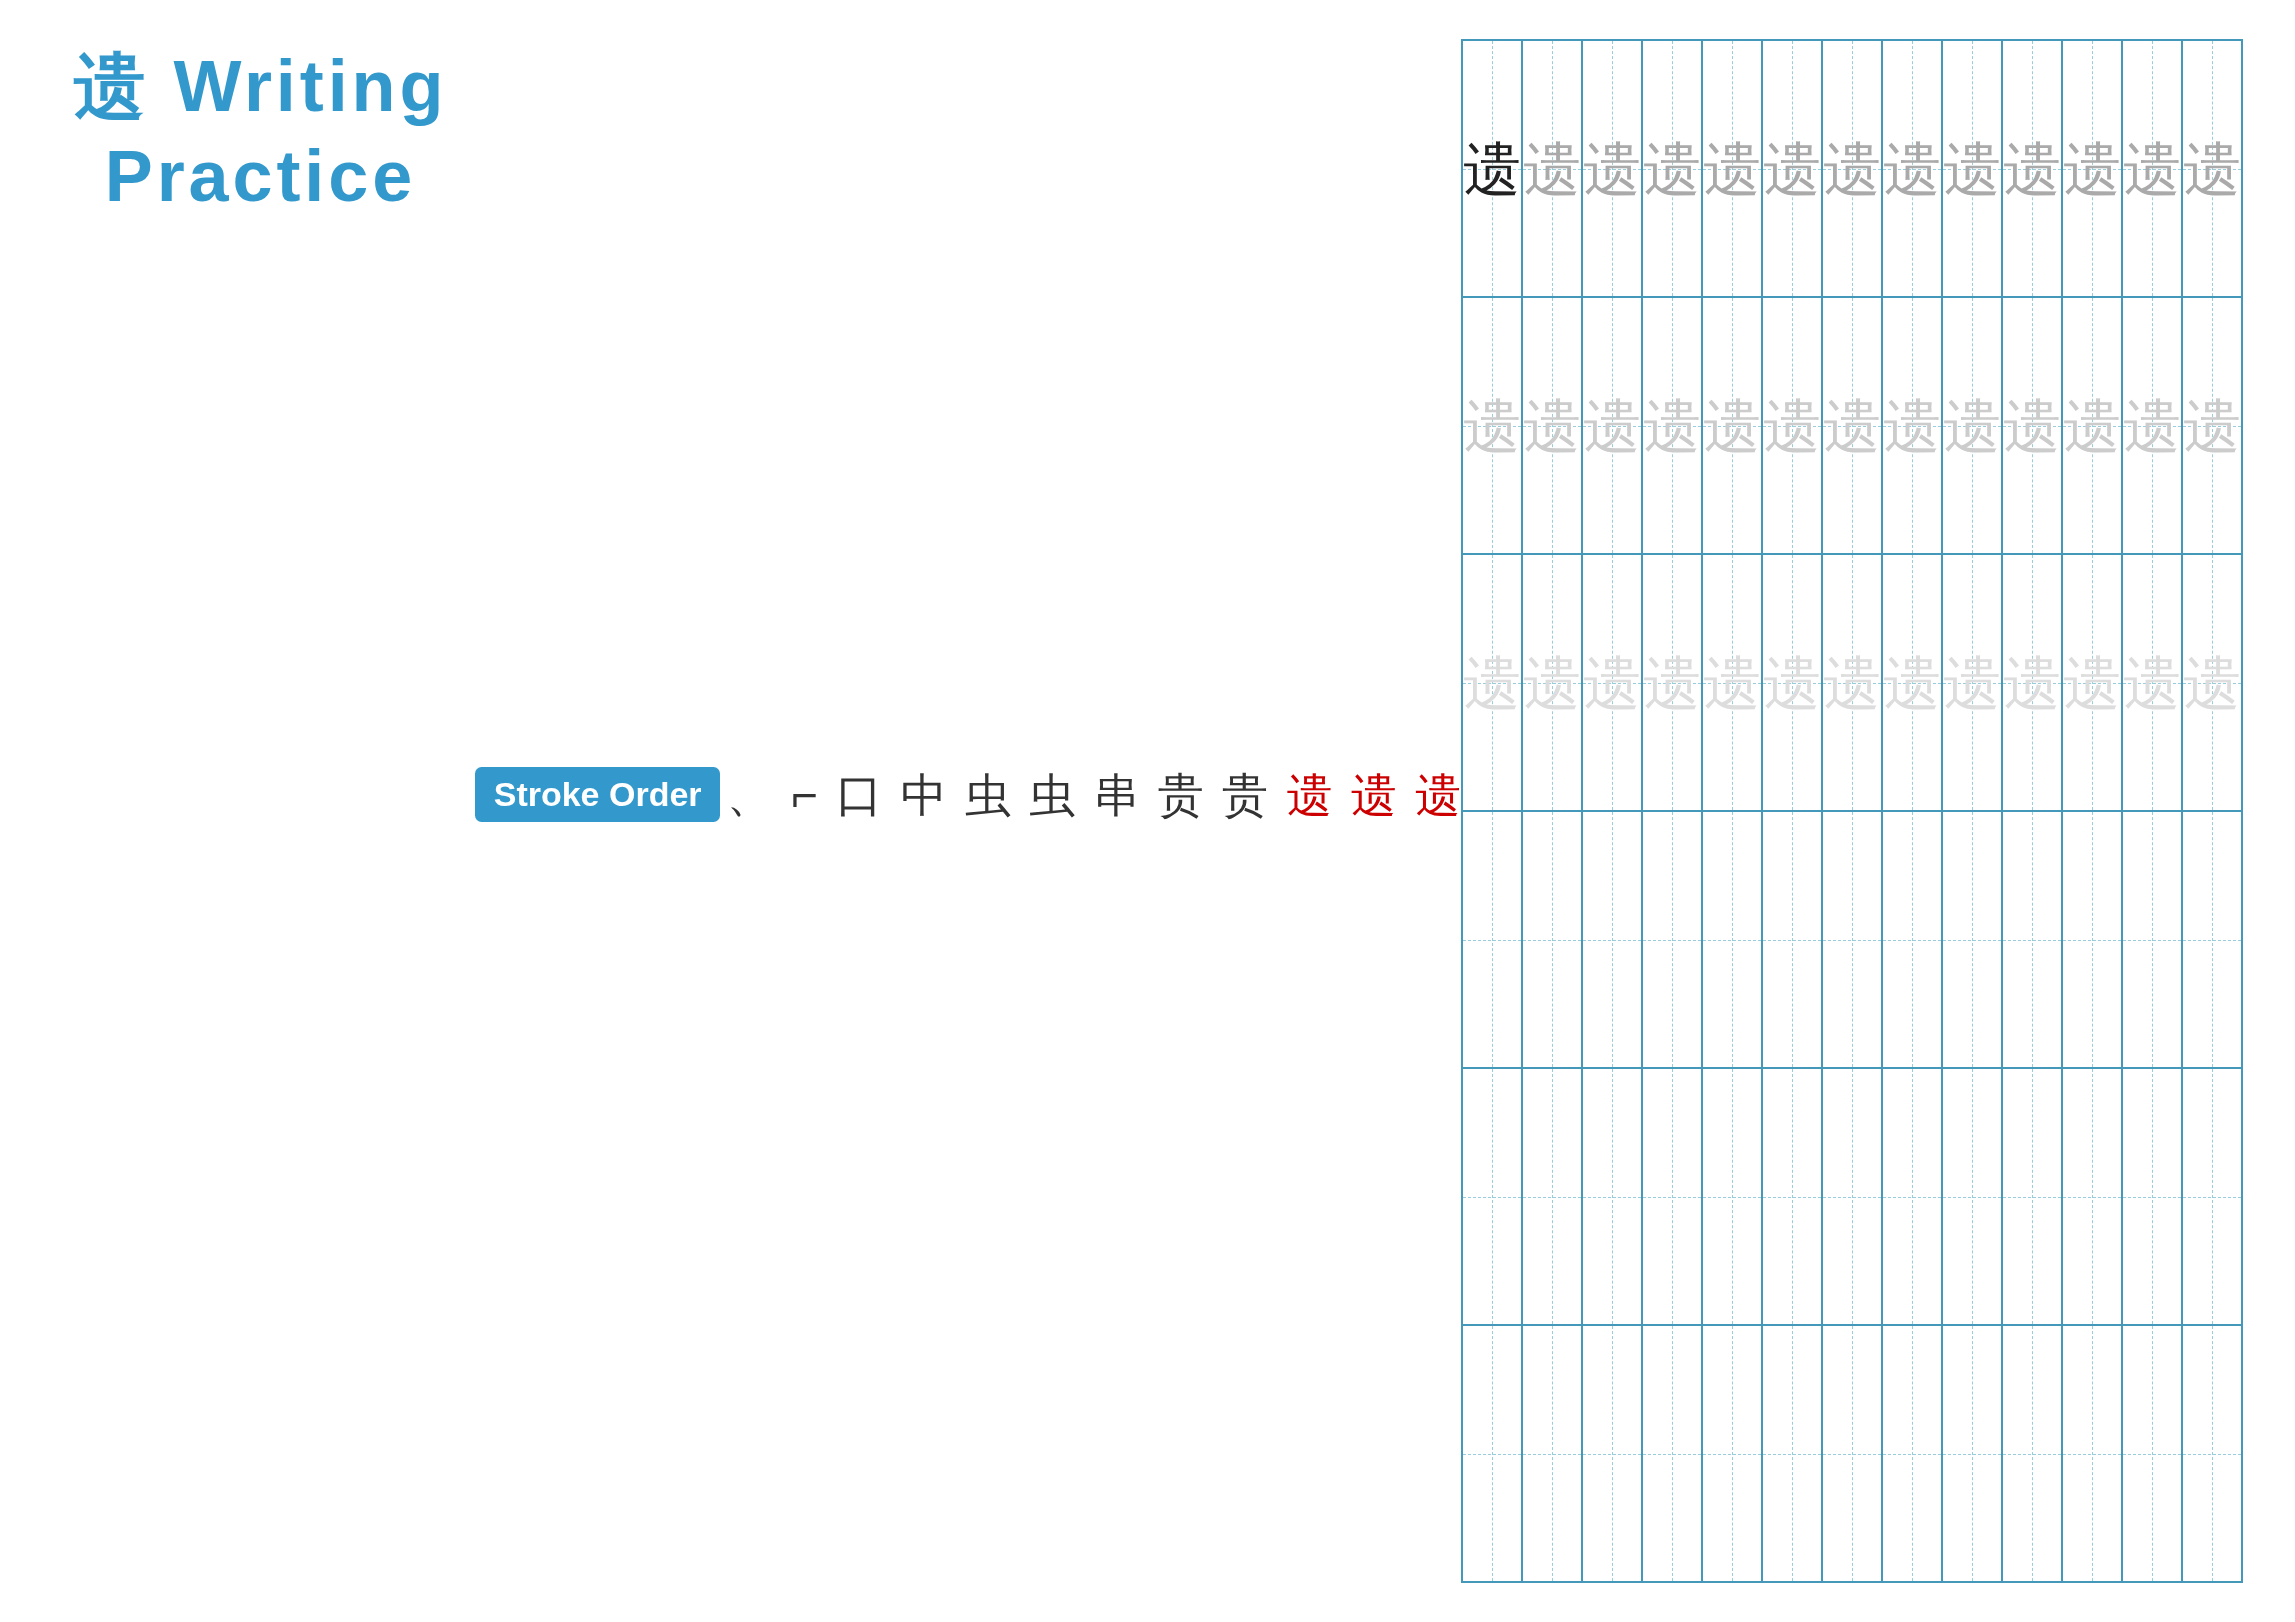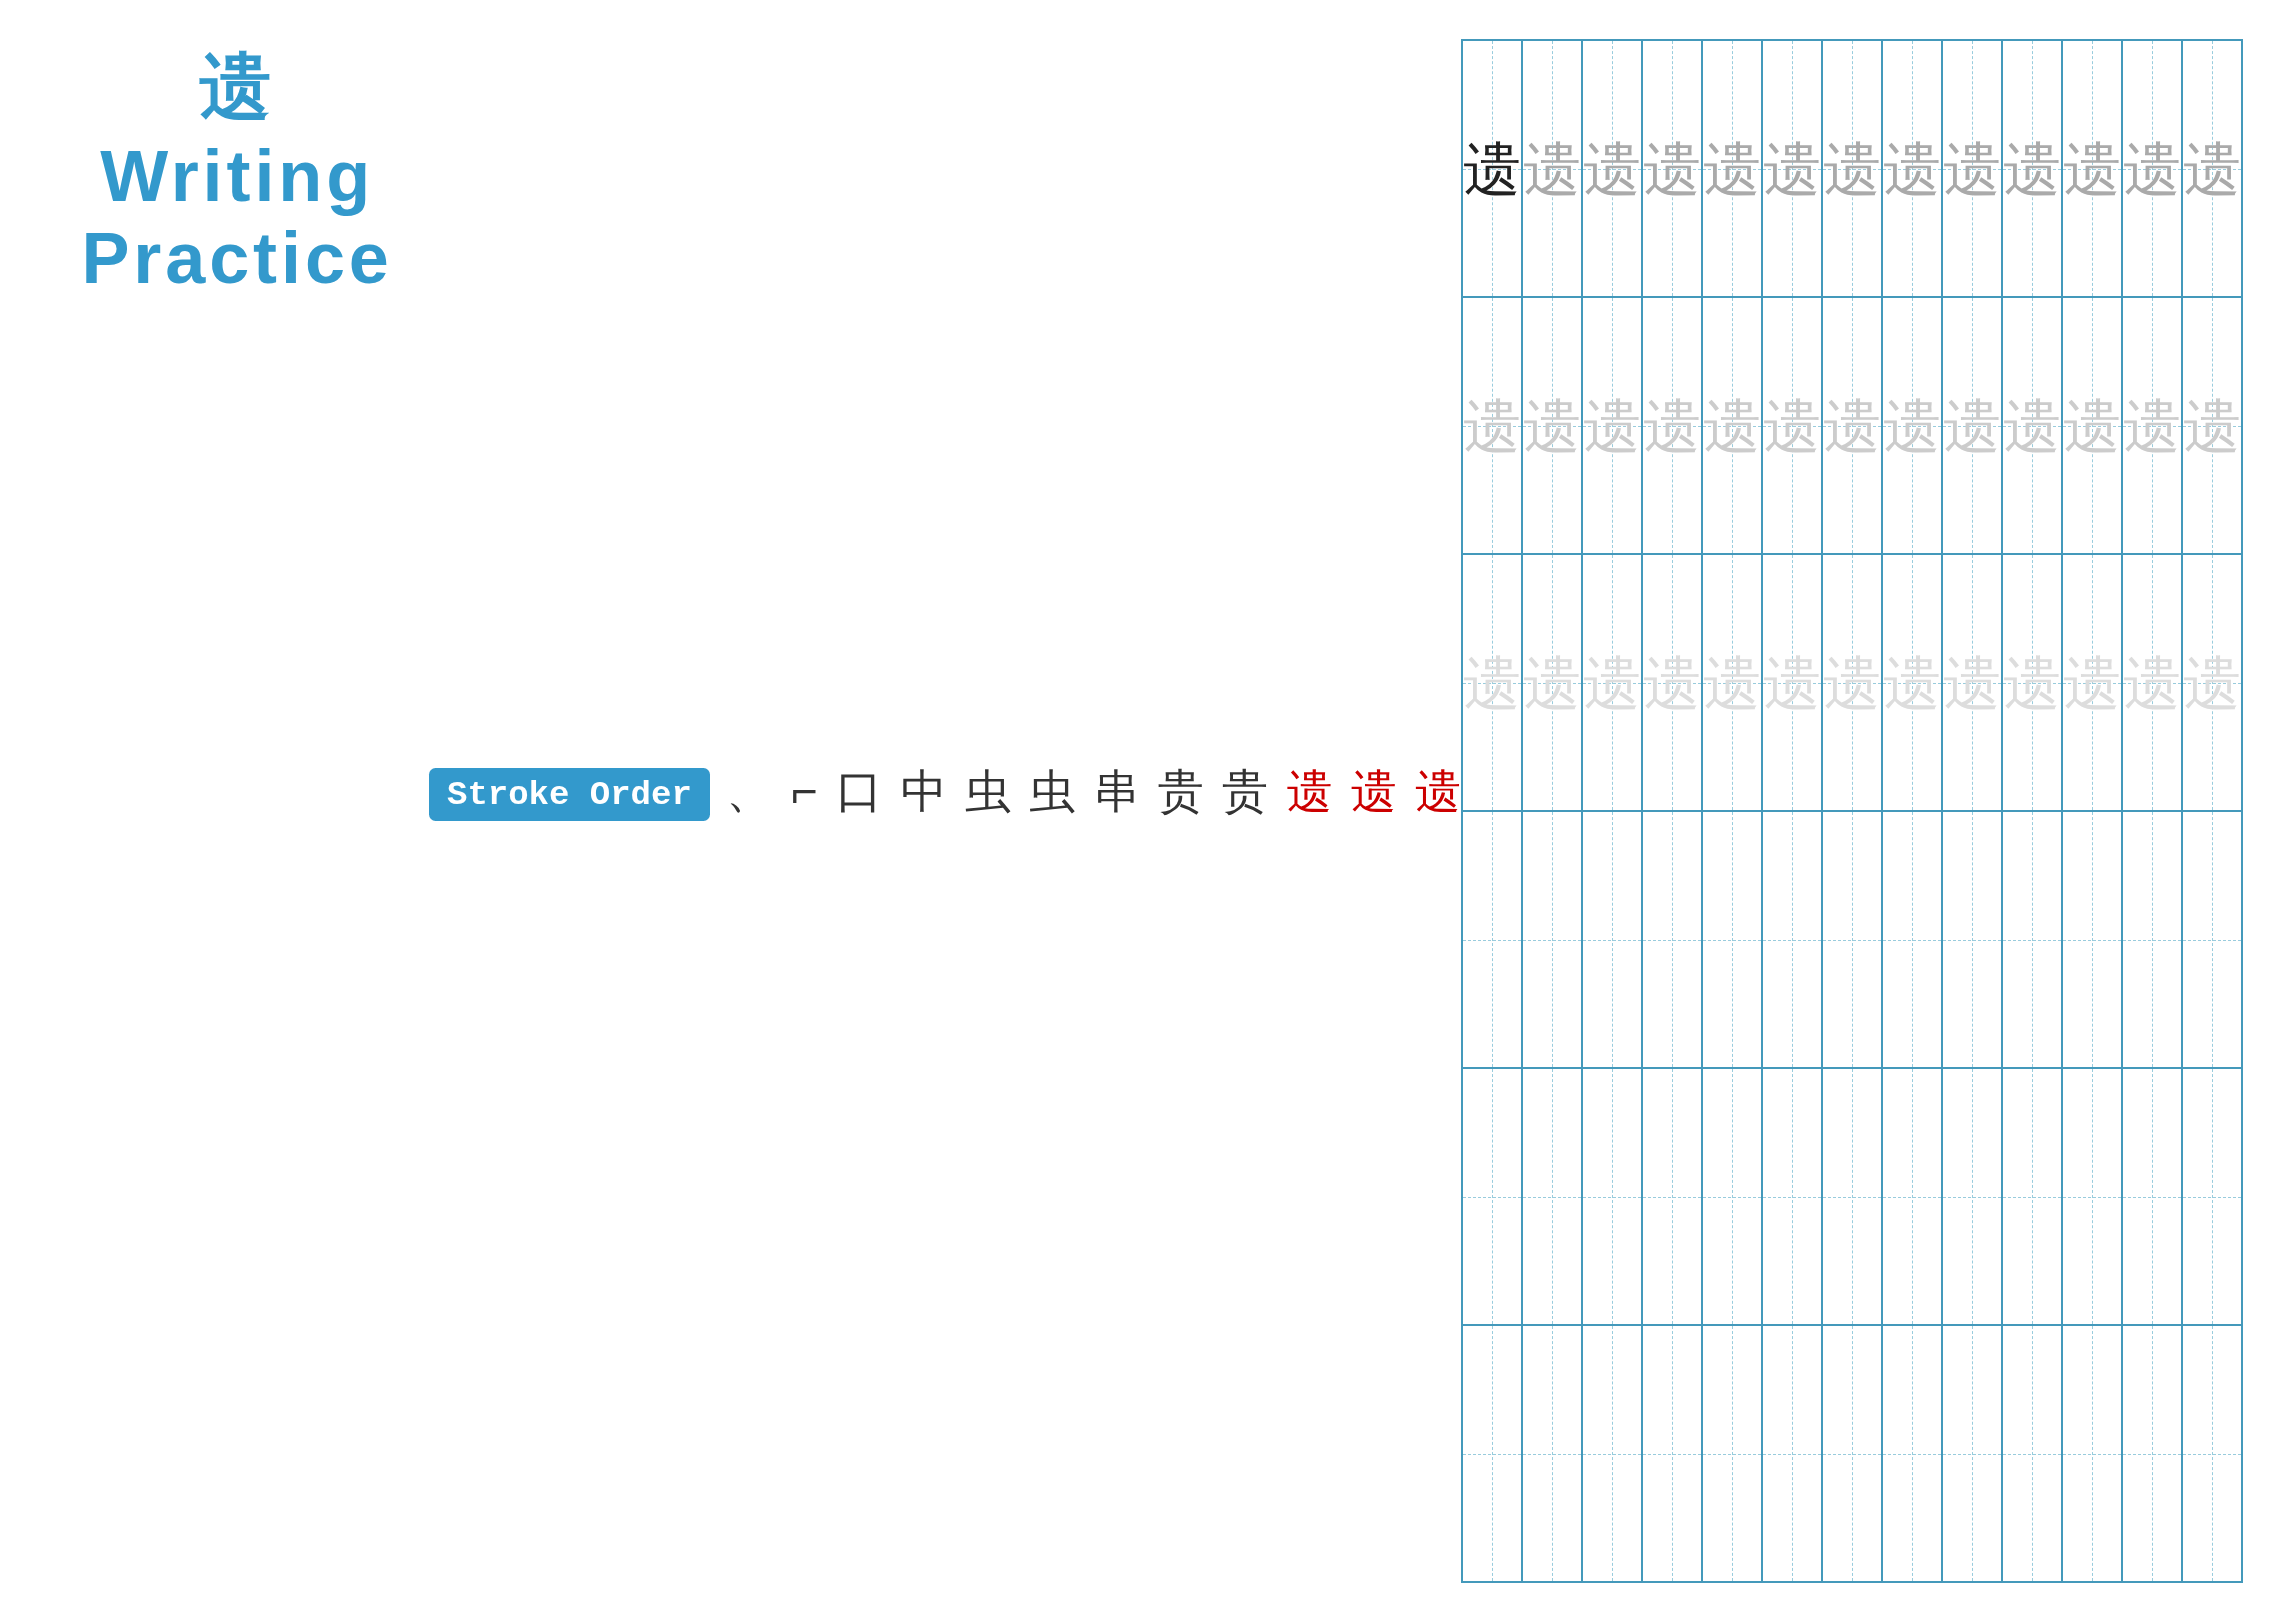--- a/index.html
+++ b/index.html
@@ -27,23 +27,22 @@
       font-weight: bold;
       color: #3399cc;
       margin-bottom: 26px;
       letter-spacing: 3.9px;
     }
 
     .stroke-order-row {
       display: flex;
       align-items: center;
       margin-bottom: 33px;
-      gap: 16px;
+      gap: 7px;
       padding-left: 6.5px;
-      font-family: Liberation Mono, monospace;
     }
 
     .stroke-order-badge {
       background-color: #3399cc;
       color: white;
       font-size: 34px;
       font-weight: bold;
       padding: 7.9px 18.3px;
       border-radius: 6.5px;
       white-space: nowrap;

